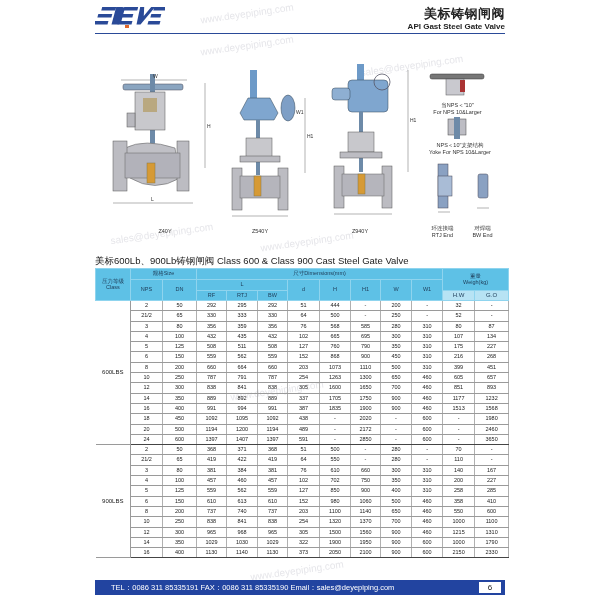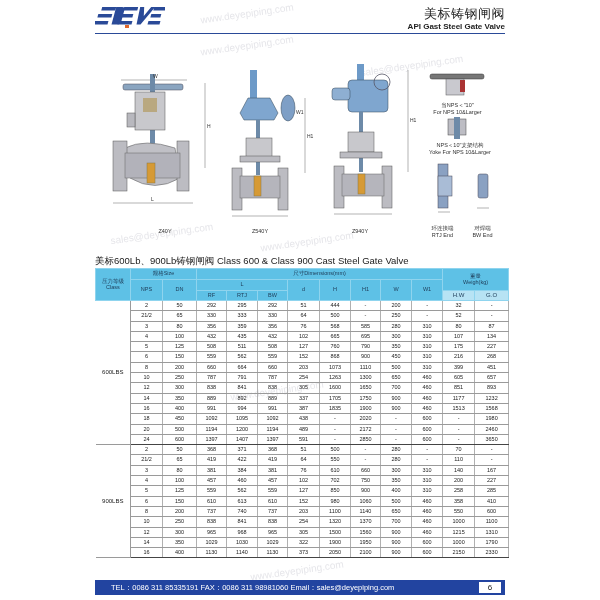--- a/index.html
+++ b/index.html
@@ -1,19 +1,19 @@
 <!DOCTYPE html>
 <html><head>
 <meta charset="utf-8">
 <style>
   html, body { margin:0; padding:0; }
   body { width:600px; height:600px; background:#ffffff; position:relative; overflow:hidden; font-family:"Liberation Sans", sans-serif; color:#222; }
   .wm { position:absolute; color:#e6e6ea; font-size:10px; transform:rotate(-8deg); white-space:nowrap; pointer-events:none; }
   .logo { position:absolute; left:95px; top:4px; width:70px; height:24px; }
-  .title-cn { position:absolute; right:95px; top:5px; font-size:13px; font-weight:normal; color:#222; letter-spacing:0.5px; }
+  .title-cn { position:absolute; right:95px; top:5px; font-size:13px; font-weight:bold; color:#222; letter-spacing:0.5px; }
   .title-en { position:absolute; right:95px; top:22px; font-size:8px; color:#222;font-weight:bold; }
   .header-rule { position:absolute; left:95px; top:33px; width:410px; height:1px; background:#2a4a98; }
 
   .diagram { position:absolute; }
   .dlabel { position:absolute; font-size:5.5px; color:#333; text-align:center; white-space:nowrap; }
 
   .table-title { position:absolute; left:95px; top:255px; font-size:9.5px; color:#222; white-space:nowrap; }
   table.spec { position:absolute; left:95px; top:268px; width:413px; border-collapse:collapse; table-layout:fixed; font-size:5.5px; }
   table.spec th { background:#5ec1e6; color:#1d3b57; font-weight:normal; border:1px solid #8fd4ee; padding:0; text-align:center; line-height:1.05; }
   table.spec th.sub { background:#5ec1e6; }
@@ -553,15 +553,15 @@
         <td>2100</td>
         <td>900</td>
         <td>600</td>
         <td>2150</td>
         <td>2330</td>
       </tr>
     </tbody>
 </table>
 
 <div class="footer">
-  <span class="contact">TEL：0086 311 85335191   FAX：0086 311 98981060   Email：sales@deyepiping.com</span>
+  <span class="contact">TEL：0086 311 85335191   FAX：0086 311 85335190   Email：sales@deyepiping.com</span>
   <span class="pagebox">6</span>
 </div>
 
 </body></html>

